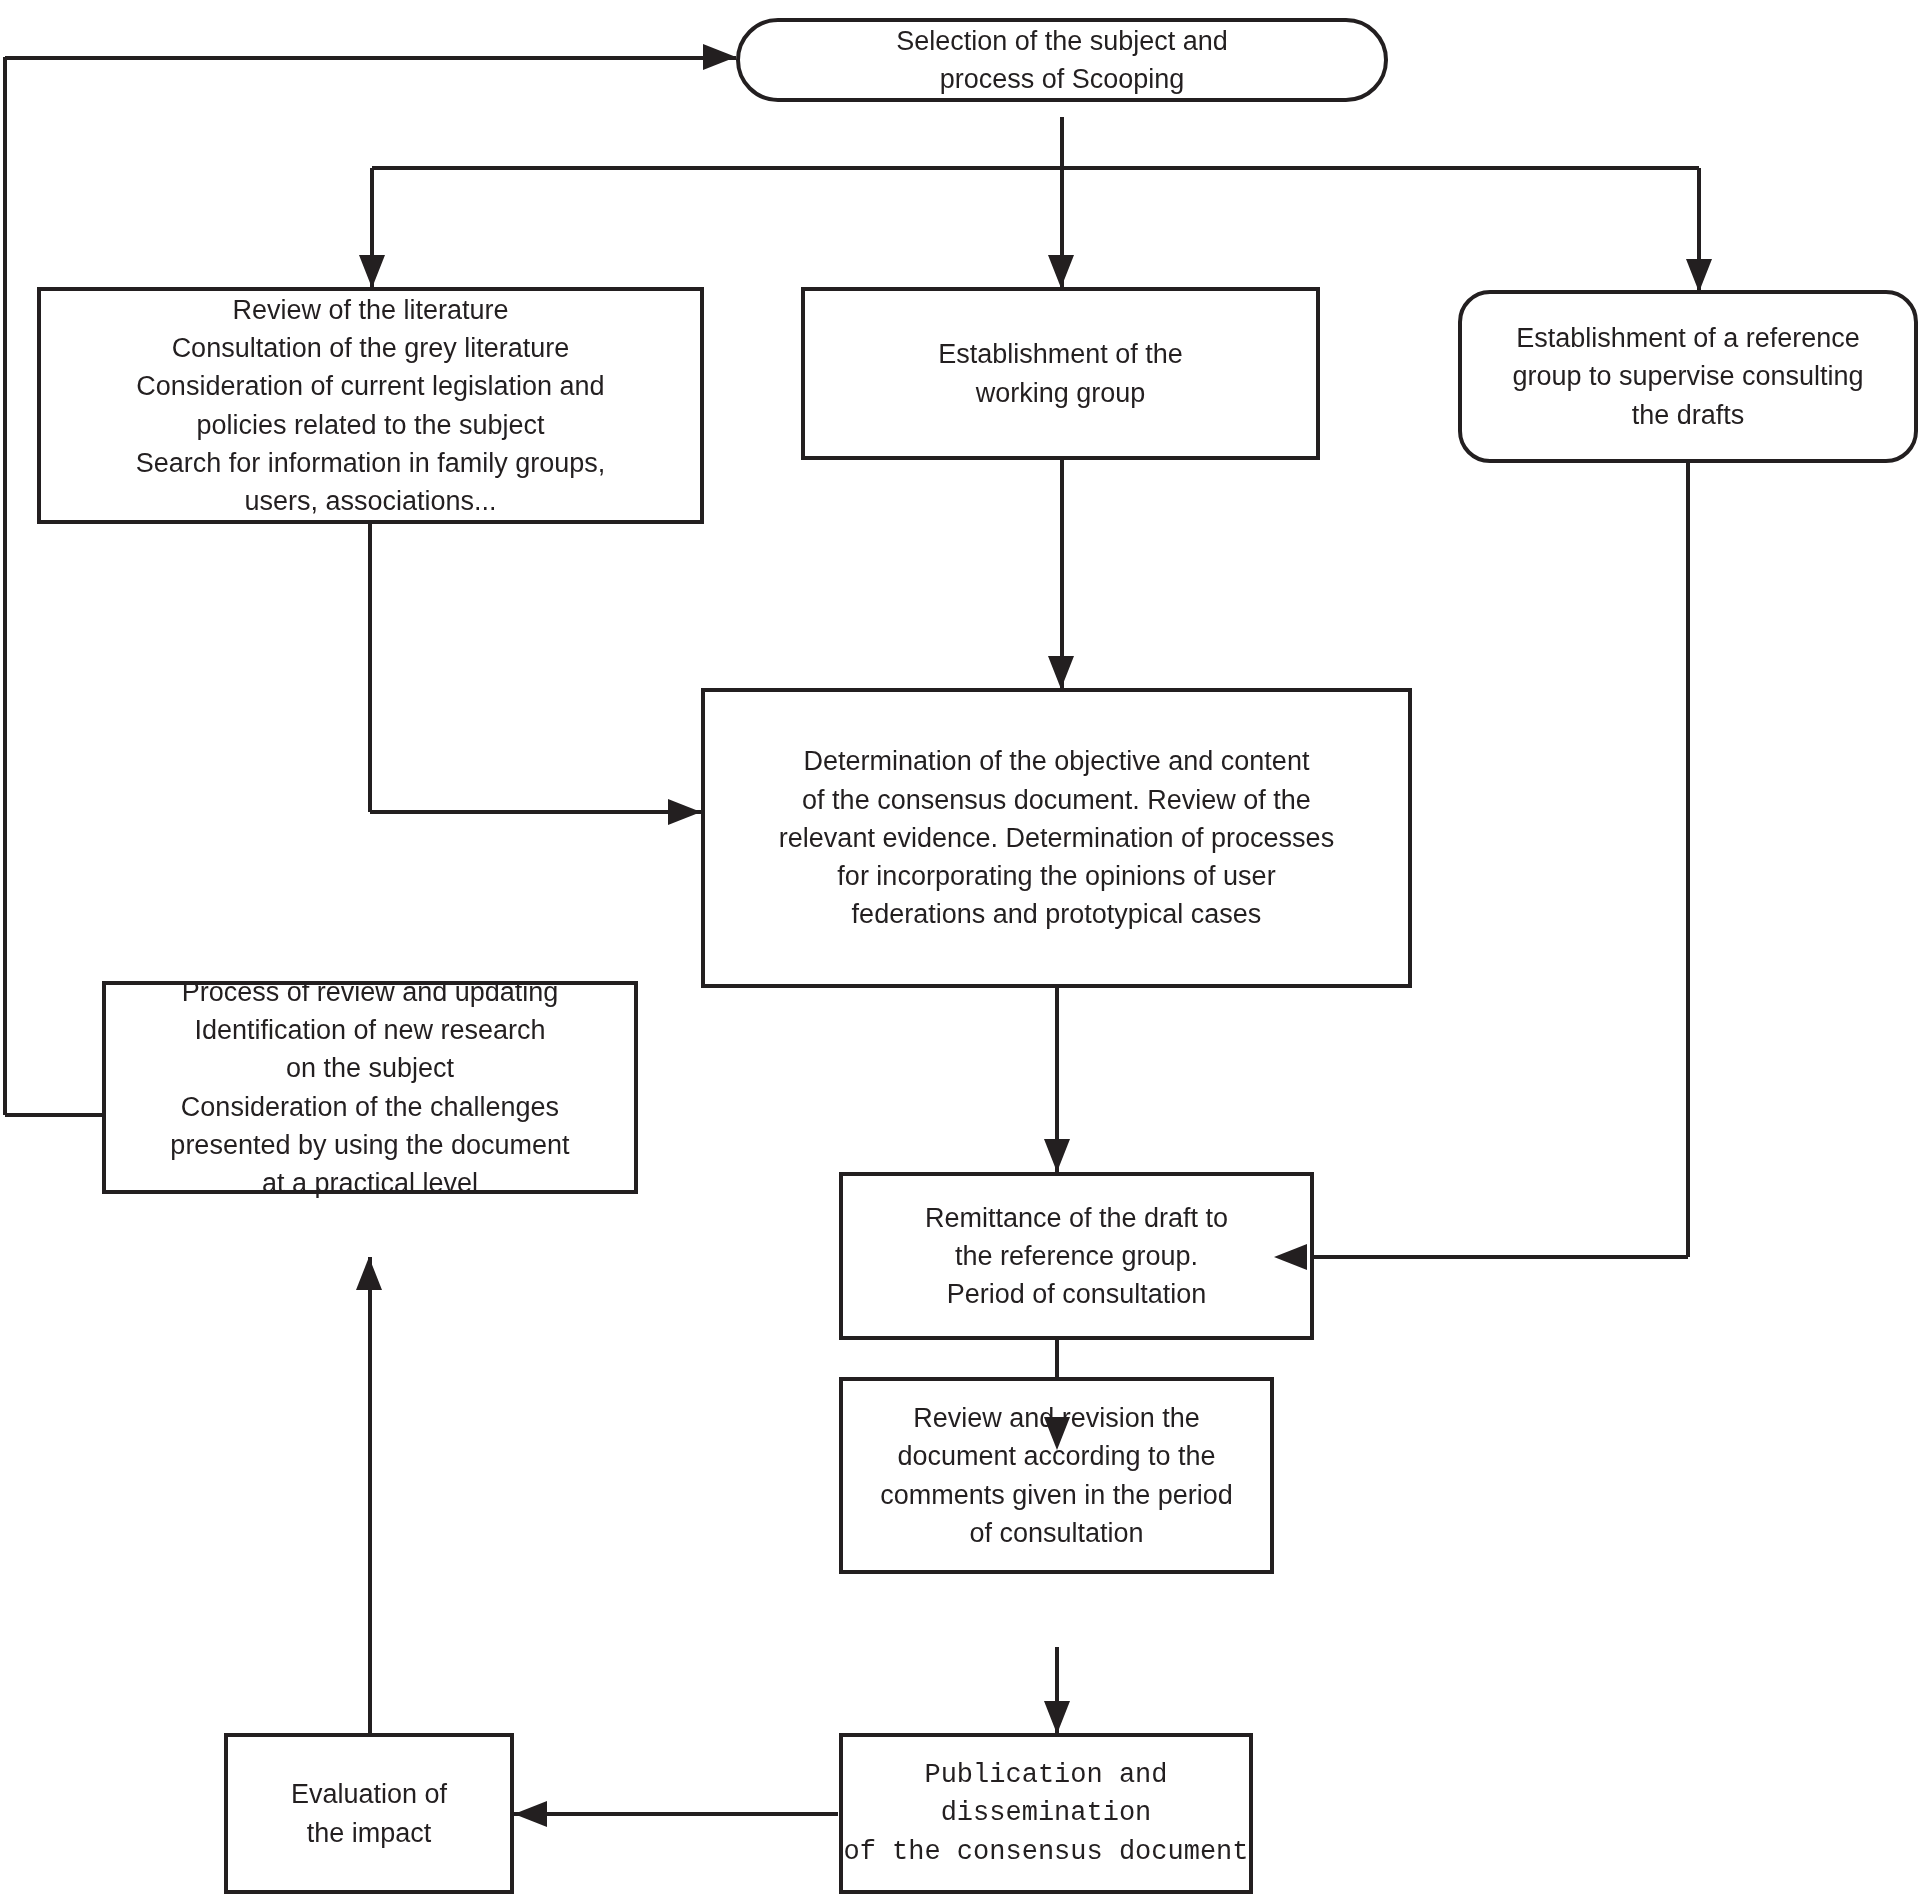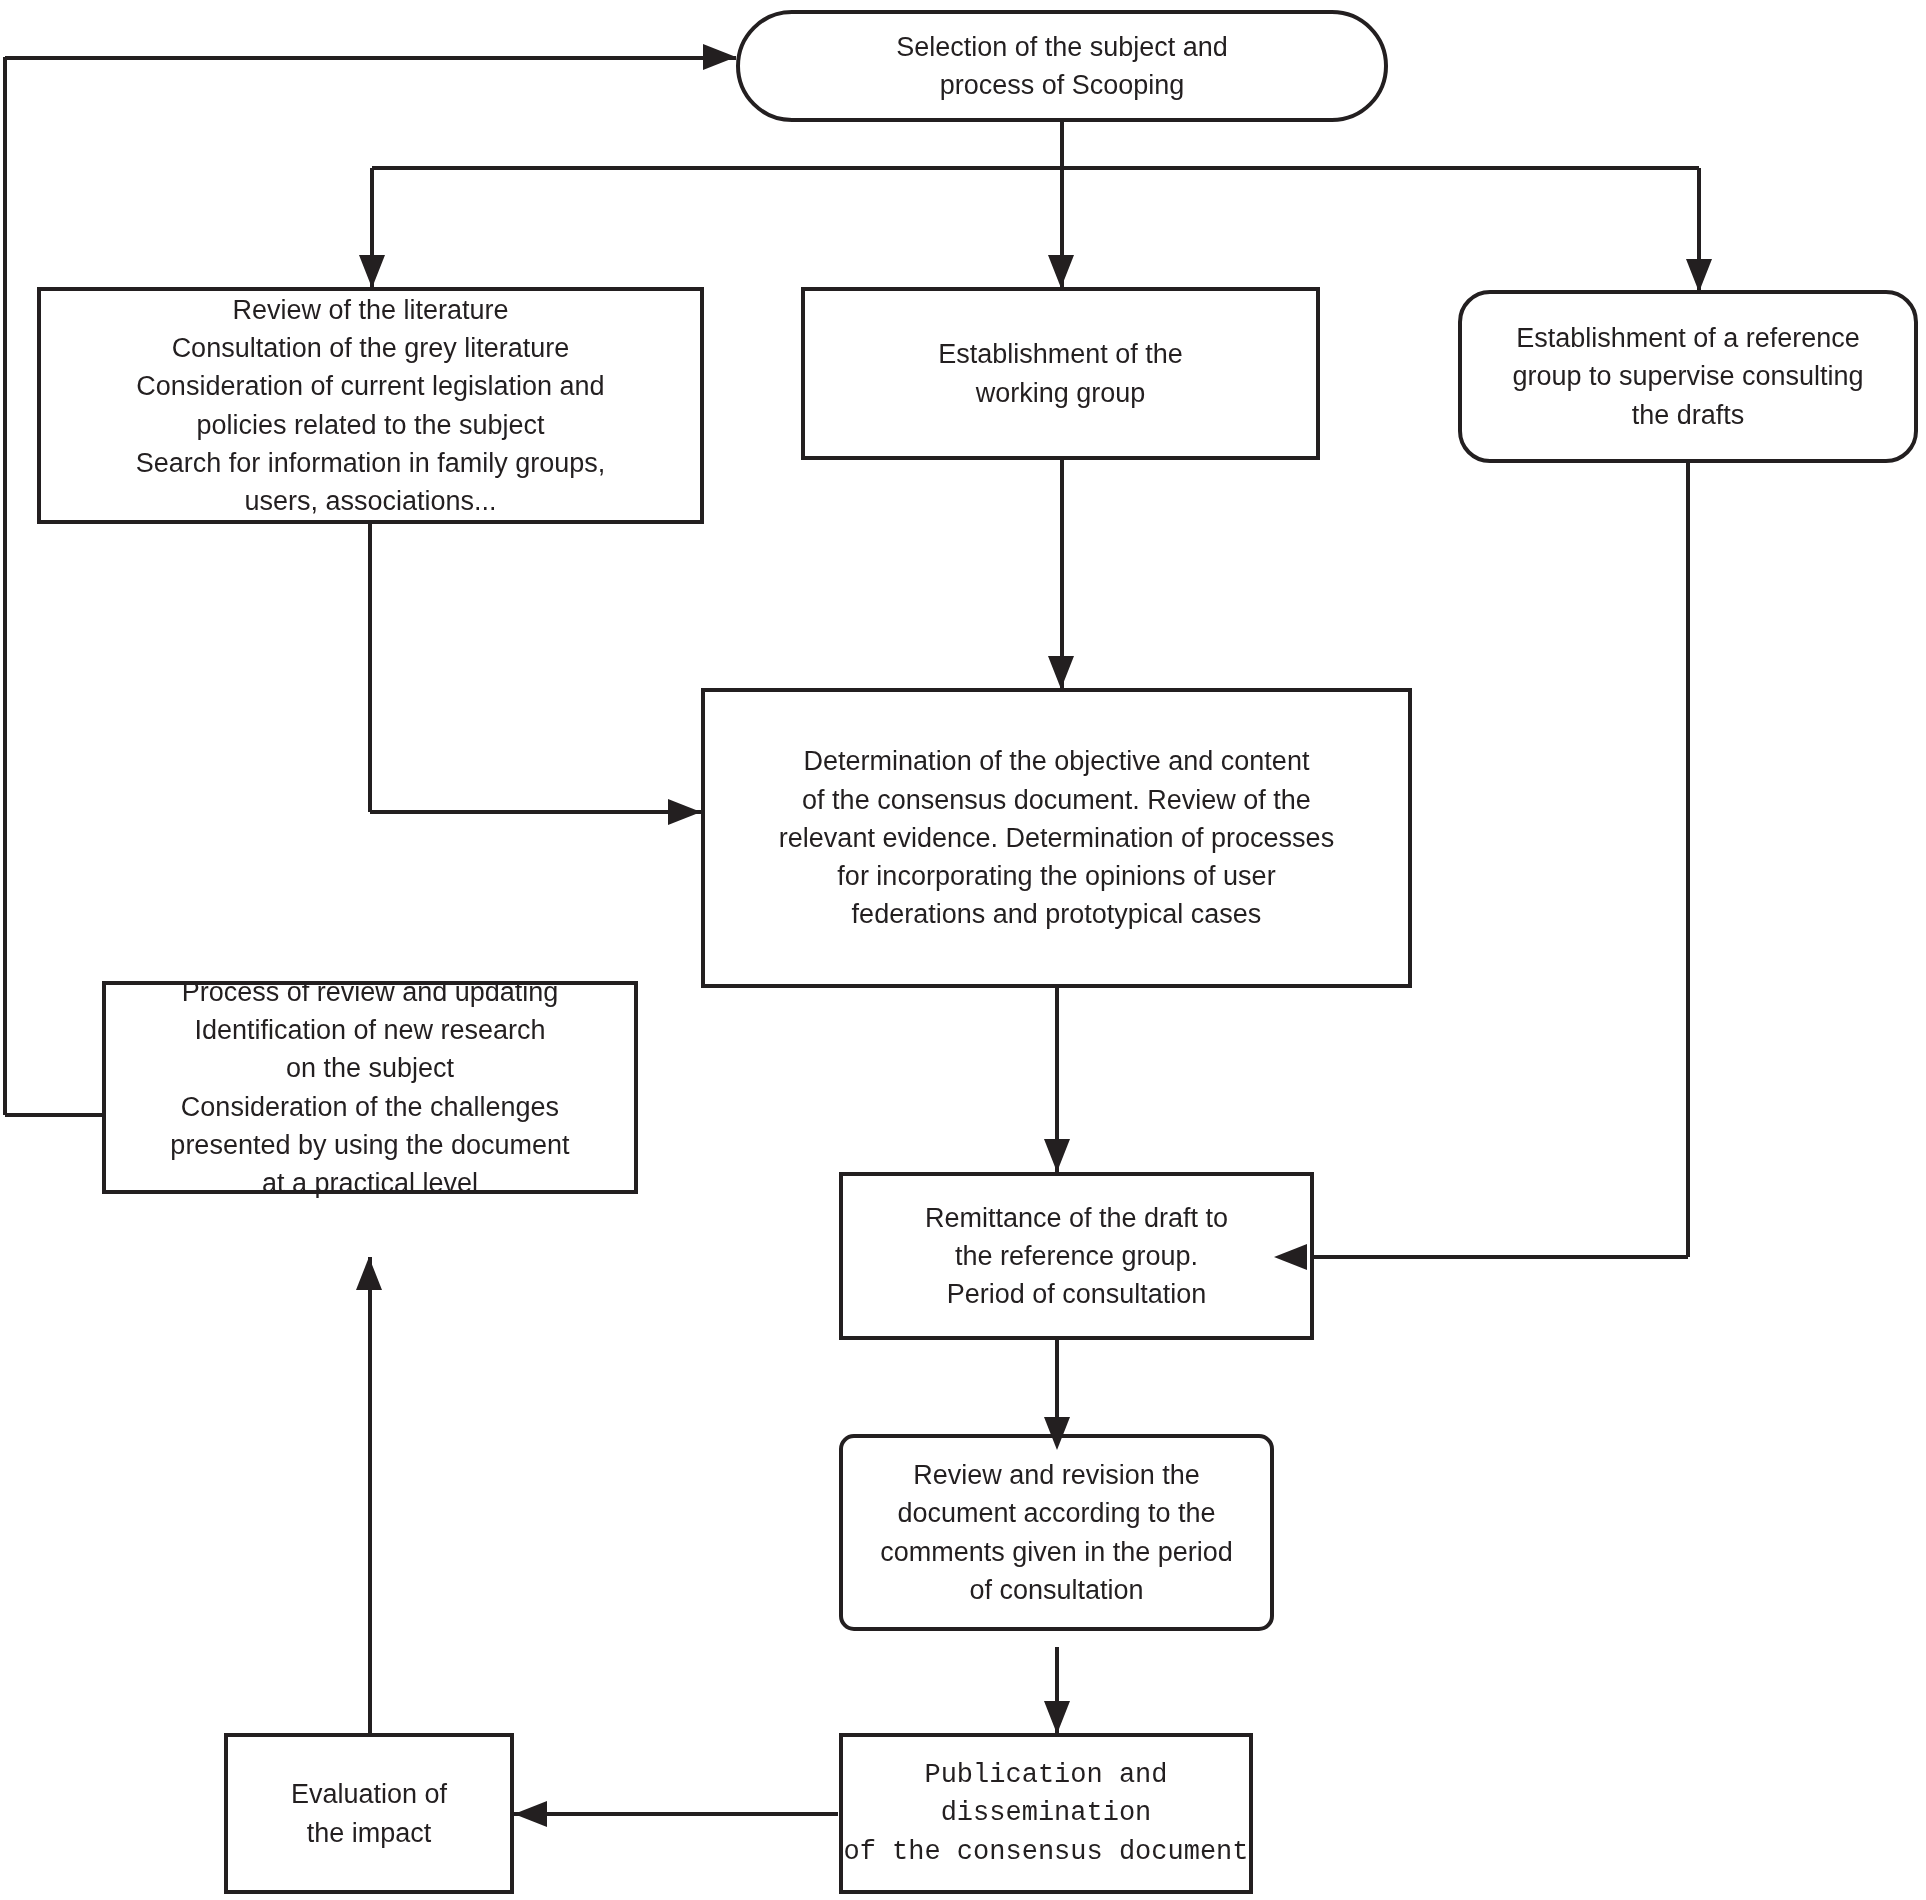--- a/index.html
+++ b/index.html
@@ -32,21 +32,21 @@
   .arrow.down{border-width:33px 13px 0 13px;border-top-color:#231f20;}
   .arrow.up{border-width:0 13px 33px 13px;border-bottom-color:#231f20;}
   .arrow.left{border-width:13px 33px 13px 0;border-right-color:#231f20;}
   .arrow.right{border-width:13px 0 13px 33px;border-left-color:#231f20;}
 </style>
 </head>
 <body>
 
 <div id="canvas">
 
-  <div class="node rounded" style="left:736px;top:10px;width:652px;height:112px;">Selection of the subject and
+  <div class="node rounded" style="left:736px;top:18px;width:652px;height:84px;">Selection of the subject and
 process of Scooping</div>
 
   <div class="node" style="left:37px;top:287px;width:667px;height:237px;">Review of the literature
 Consultation of the grey literature
 Consideration of current legislation and
 policies related to the subject
 Search for information in family groups,
 users, associations...</div>
 
   <div class="node" style="left:801px;top:287px;width:519px;height:173px;">Establishment of the
@@ -66,21 +66,21 @@
 Identification of new research
 on the subject
 Consideration of the challenges
 presented by using the document
 at a practical level</div>
 
   <div class="node" style="left:839px;top:1172px;width:475px;height:168px;">Remittance of the draft to
 the reference group.
 Period of consultation</div>
 
-  <div class="node" style="left:839px;top:1434px;width:435px;height:197px;border-radius:15px;">Review and revision the
+  <div class="node" style="left:839px;top:1377px;width:435px;height:197px;">Review and revision the
 document according to the
 comments given in the period
 of consultation</div>
 
   <div class="node" style="left:839px;top:1733px;width:414px;height:161px;font-family:Liberation Mono, monospace;">Publication and dissemination
 of the consensus document</div>
 
   <div class="node" style="left:224px;top:1733px;width:290px;height:161px;">Evaluation of
 the impact</div>
 

